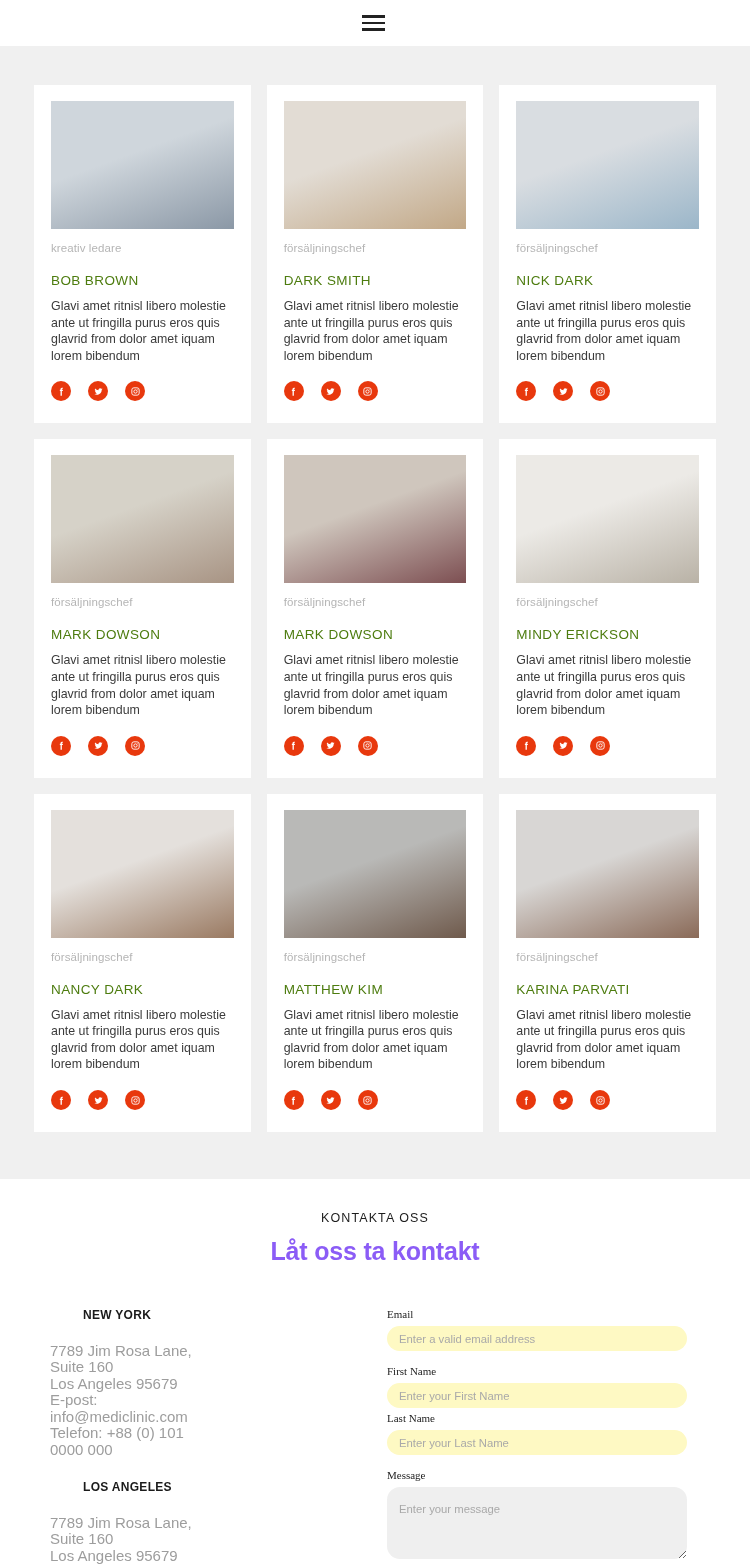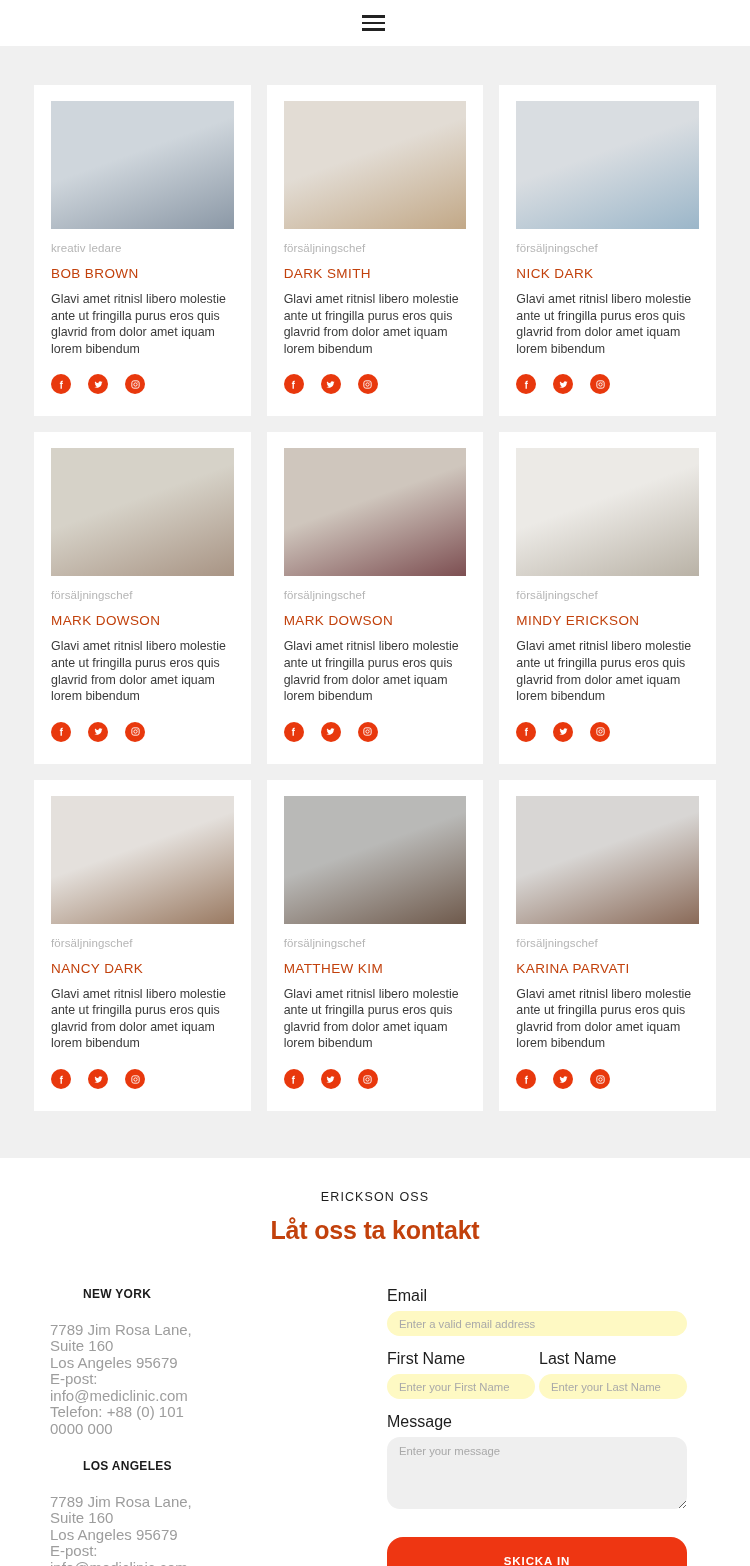--- a/index.html
+++ b/index.html
@@ -70,23 +70,23 @@
     background-repeat: no-repeat;
   }
   .card-role {
     margin-top: 13px;
     font-size: 11.5px;
     color: #b5b5b5;
     letter-spacing: 0.1px;
     line-height: 1.2;
   }
   .card-name {
-    margin-top: 10px;
+    margin-top: 17px;
     font-size: 13.5px;
-    color: #c2410c;
+    color: #4d7c0f;
     letter-spacing: 0.4px;
     line-height: 1.2;
   }
   .card-desc {
     margin-top: 9px;
     font-size: 12.4px;
     line-height: 16.6px;
     color: #3b3b3b;
   }
   .card-social {
@@ -118,21 +118,21 @@
     font-size: 12.5px;
     letter-spacing: 1.1px;
     color: #1d1d1d;
     font-weight: 400;
   }
   .contact-title {
     text-align: center;
     margin-top: 12px;
     font-size: 25px;
     font-weight: bold;
-    color: #c2410c;
+    color: #8b5cf6;
     letter-spacing: -0.2px;
   }
 
   .contact-body {
     width: 682px;
     margin: 42px auto 0 auto;
     display: flex;
     align-items: flex-start;
   }
   .addresses {
@@ -156,49 +156,50 @@
     font-size: 15px;
     line-height: 16.4px;
     color: #9d9d9d;
   }
 
   .contact-form {
     width: 300px;
     margin-left: 8px;
   }
   .f-label {
-    font-size: 16px;
+    font-size: 11px;
     color: #1d1d1d;
     display: block;
     margin-bottom: 6px;
     font-weight: 400;
+    font-family: Liberation Serif, serif;
   }
   .f-group { margin-bottom: 14px; }
-  .f-row { display: flex; gap: 4px; }
+  .f-row { display: flex; gap: 4px; flex-direction: column; }
   .f-col { flex: 1; }
   .f-input {
     width: 100%;
     height: 25px;
     background: #fef9c3;
     border: none;
     border-radius: 13px;
     padding: 0 12px;
     font-size: 11.3px;
     font-family: "Liberation Sans", sans-serif;
     color: #3b3b3b;
     outline: none;
   }
   .f-input::placeholder { color: #a9a9a9; }
   .f-textarea {
     width: 100%;
     height: 72px;
     background: #efefef;
     border: none;
     border-radius: 13px;
-    padding: 8px 12px;
+    padding: 16px 12px;
     font-size: 11.3px;
     font-family: "Liberation Sans", sans-serif;
     color: #3b3b3b;
     outline: none;
     resize: vertical;
     display: block;
   }
   .f-textarea::placeholder { color: #a9a9a9; }
   .submit-btn {
     margin-top: 14px;
@@ -458,21 +459,21 @@
                   <circle cx="17" cy="7" r="1" fill="#fff" stroke="none"></circle>
                 </svg>
               </a>
             </div>
           </div>
         </div>
       </div>
   </section>
 
   <section class="contact-section">
-    <div class="contact-eyebrow">ERICKSON OSS</div>
+    <div class="contact-eyebrow">KONTAKTA OSS</div>
     <h2 class="contact-title">Låt oss ta kontakt</h2>
 
     <div class="contact-body">
       <div class="addresses" id="addresses">
           <div class="addr-block">
             <div class="addr-city">NEW YORK</div>
             <div class="addr-lines">7789 Jim Rosa Lane, Suite 160<br>Los Angeles 95679<br>E-post: info@mediclinic.com<br>Telefon: +88 (0) 101 0000 000</div>
           </div>
           <div class="addr-block">
             <div class="addr-city">LOS ANGELES</div>

